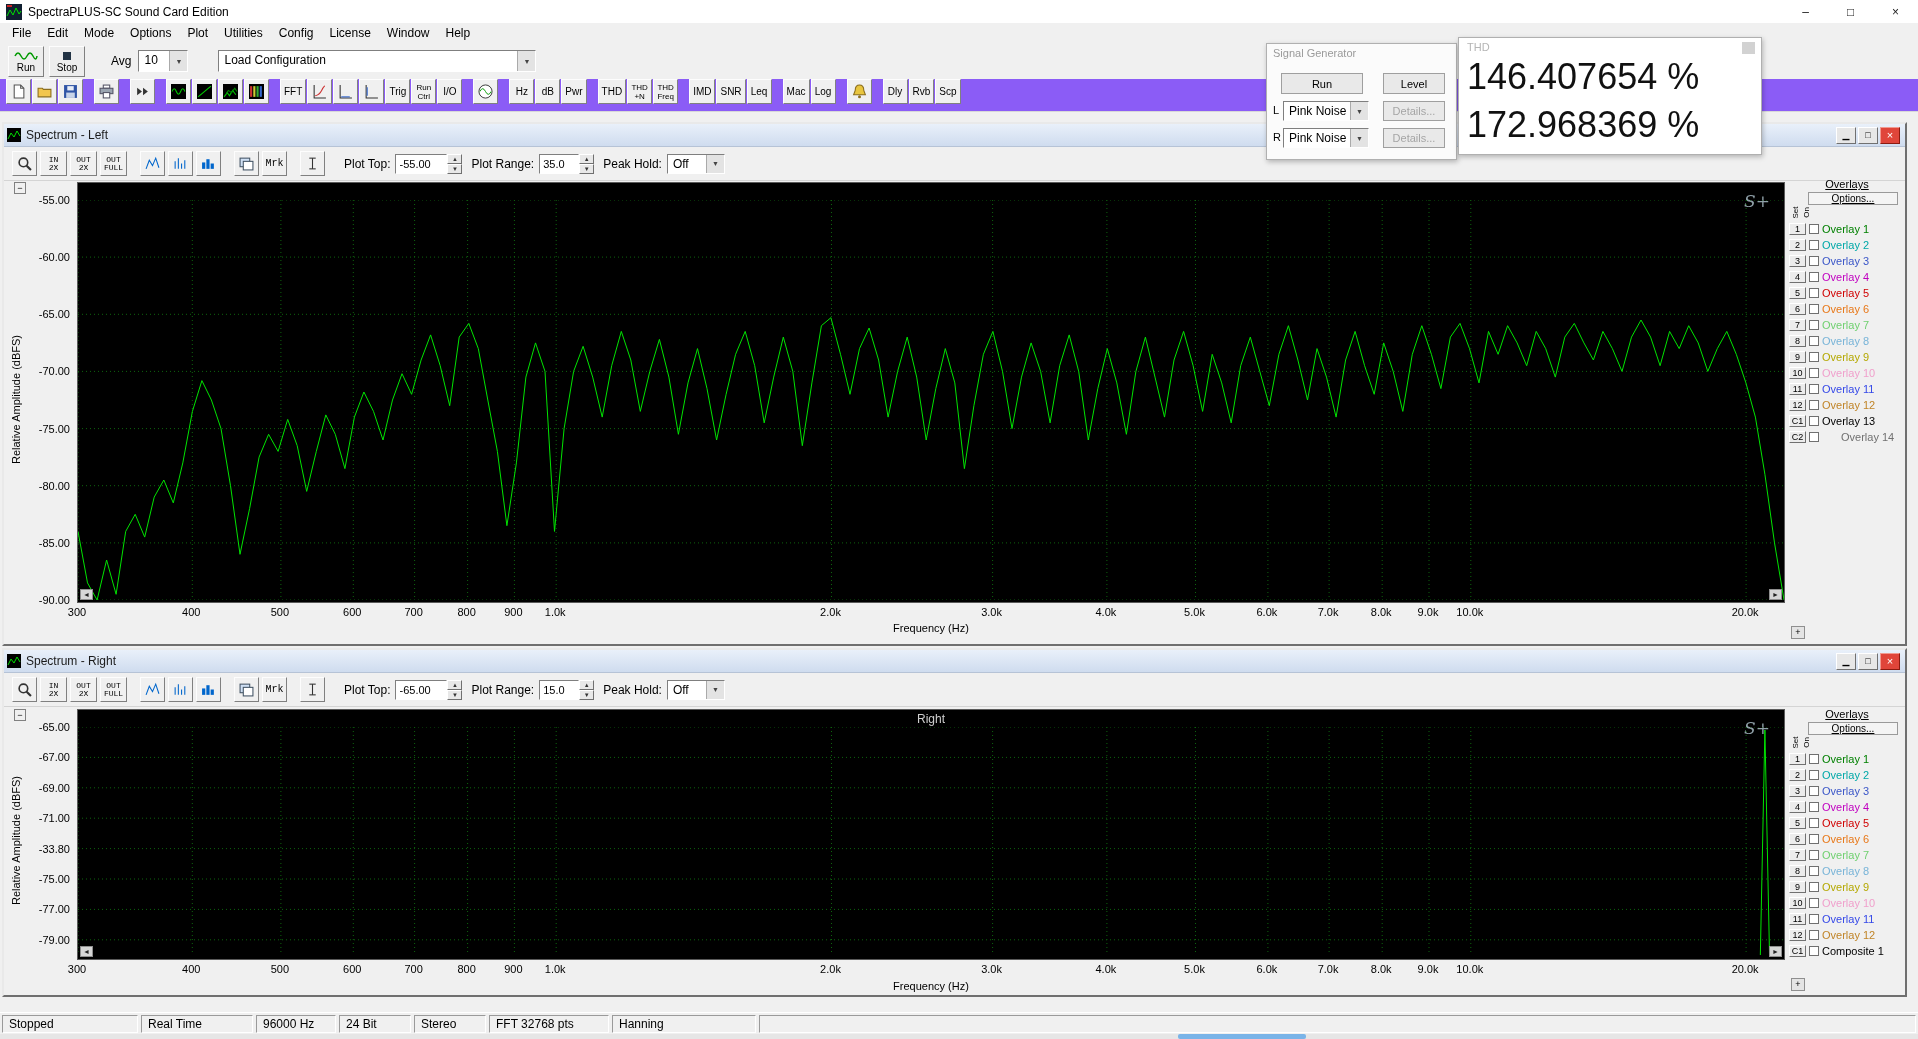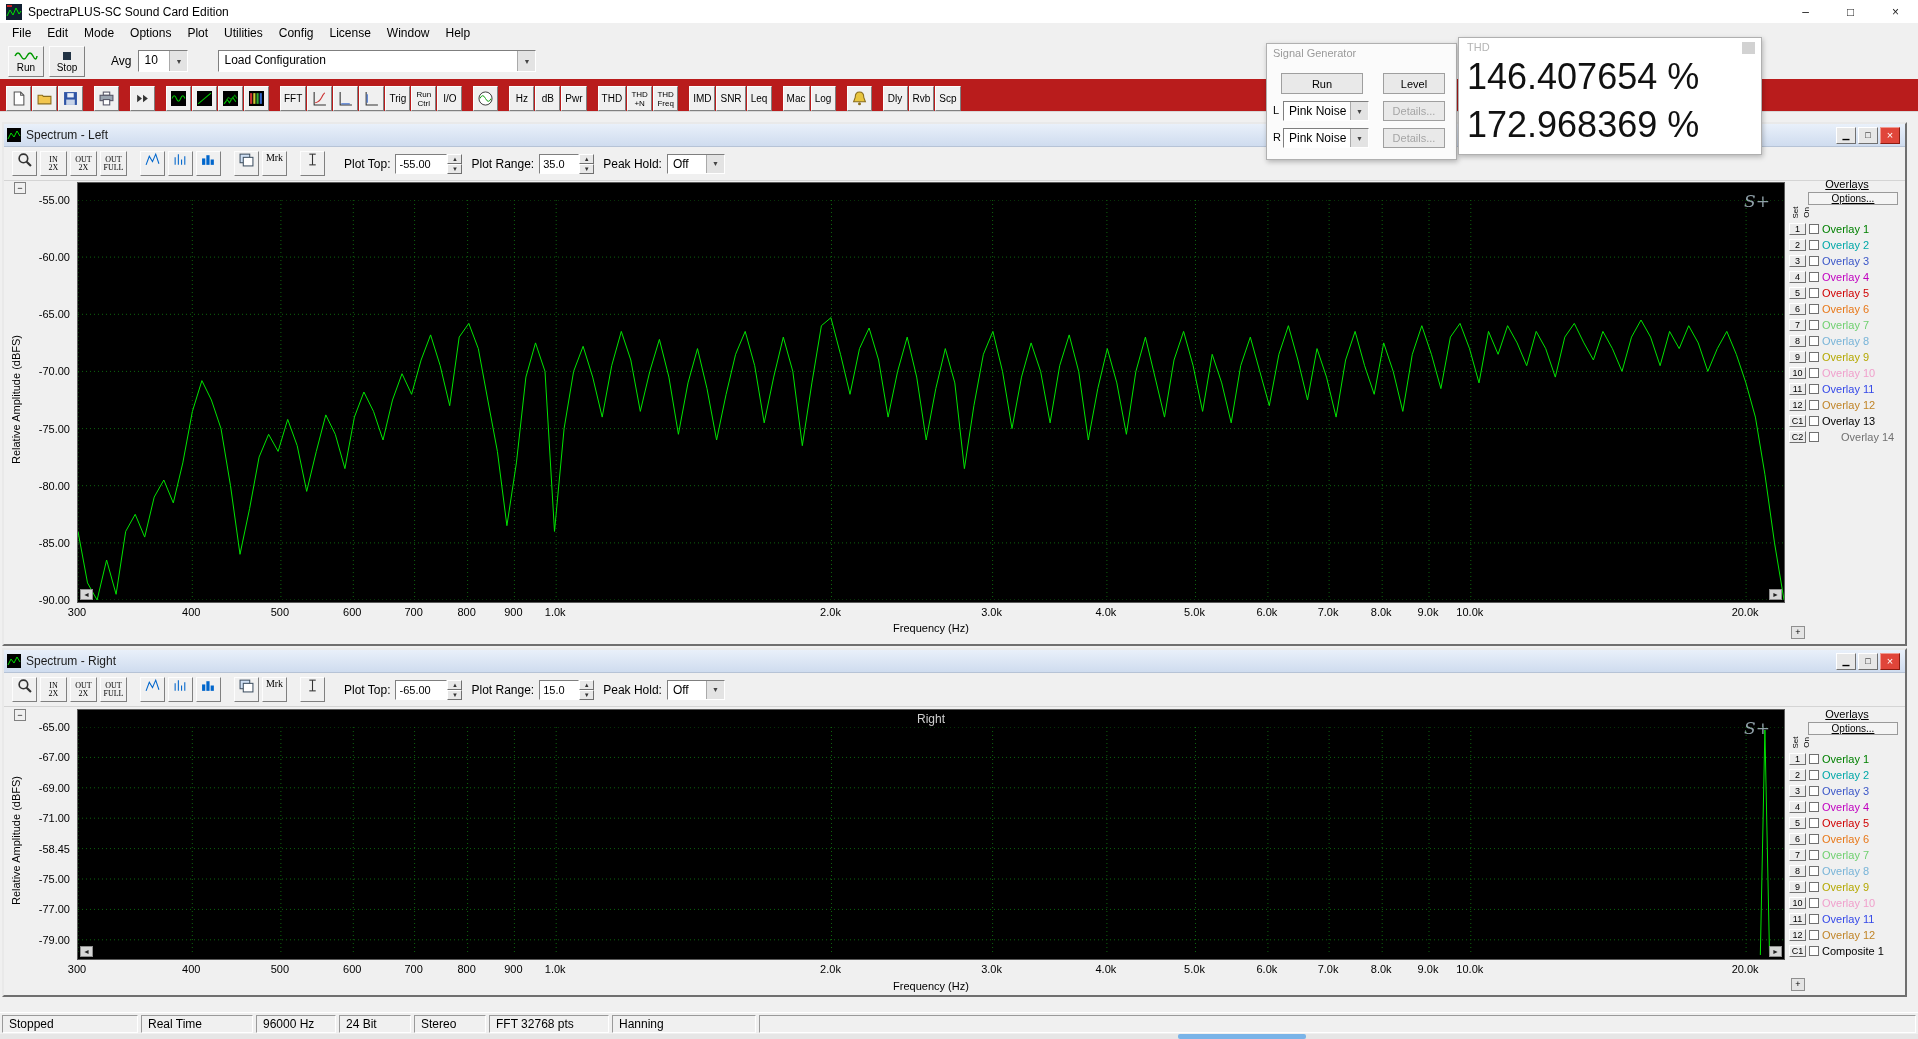--- a/index.html
+++ b/index.html
@@ -20,22 +20,22 @@
   .menu-item{padding:2px 8px;cursor:default}
 
   .toolbar1{position:absolute;top:43px;left:0;right:0;height:36px;display:flex;align-items:center;
             gap:5px;padding-left:8px;border-bottom:1px solid #d8d8d8;background:#f0f0f0}
   .bigbtn{width:36px;height:31px;display:inline-flex;flex-direction:column;align-items:center;justify-content:center;
           background:#ededed;border:1px solid;border-color:#fdfdfd #808080 #808080 #fdfdfd;font-size:10px;
           font-family:inherit;padding:0;line-height:11px}
   .bicon{width:24px;height:12px;display:inline-block}
   .bicon svg{width:100%;height:100%}
 
-  .toolbar2{position:absolute;top:79px;left:0;right:0;height:32px;display:flex;align-items:flex-end;
-            gap:1px;padding-left:6px;border-bottom:1px solid #d8d8d8;background:#b91c1c}
+  .toolbar2{position:absolute;top:79px;left:0;right:0;height:32px;display:flex;align-items:flex-start;
+            gap:1px;padding-left:6px;border-bottom:1px solid #d8d8d8;background:#8b5cf6}
   .tbtn{height:25px;min-width:25px;display:inline-flex;align-items:center;justify-content:center;
         background:#f0f0f0;border:1px solid;border-color:#fdfdfd #808080 #808080 #fdfdfd;
         font-size:10px;font-family:inherit;padding:0 3px}
   .tbtn .ic{width:15px;height:15px;display:inline-flex}
   .tbtn .ic svg{width:100%;height:100%}
   .two-lines{display:flex;flex-direction:column;font-size:8px;line-height:9px;align-items:center}
   .gap{width:9px;display:inline-block}
 
   .tlabel{font-size:12px;margin-left:6px;margin-right:2px}
   .combo{display:inline-flex;align-items:stretch;background:#fff;border:1px solid;
@@ -57,22 +57,22 @@
   .spec-title{margin-left:5px;font-size:12px;color:#1a1a1a}
   .spec-controls{margin-left:auto;display:flex;gap:2px;padding-right:2px}
   .mdi-btn{width:20px;height:17px;background:#e7e7e7;border:1px solid;
            border-color:#fff #707070 #707070 #fff;font-size:9px;display:flex;
            align-items:center;justify-content:center;padding:0;font-family:inherit}
   .mdi-btn.close{background:#e0453a;color:#fff;border-color:#f09a90 #8b1a10 #8b1a10 #f09a90;font-size:11px}
 
   .plot-toolbar{height:33px;display:flex;align-items:center;gap:3px;padding-left:8px;
                 border-bottom:1px solid #d4d4d4;background:#f0f0f0}
   .ptbtn{height:25px;min-width:25px;background:#f0f0f0;border:1px solid;
-         border-color:#fdfdfd #808080 #808080 #fdfdfd;display:inline-flex;
-         justify-content:center;font-size:10px;font-family:Liberation Serif, serif;padding:0 2px}
+         border-color:#fdfdfd #808080 #808080 #fdfdfd;display:inline-flex;align-items:center;
+         justify-content:center;font-size:10px;font-family:Liberation Mono, monospace;padding:0 2px}
   .ptbtn.two{flex-direction:column;font-size:8px;line-height:8px;min-width:27px}
   .ptbtn .ic{width:15px;height:15px;display:inline-flex}
   .ptbtn .ic svg{width:100%;height:100%}
   .tsep{width:7px;display:inline-block}
   .spin-box{display:inline-flex;align-items:stretch;height:20px}
   .spin-input{height:100%;box-sizing:border-box;border:1px solid;border-color:#7f7f7f #fff #fff #7f7f7f;
               background:#fff;font-size:11px;font-family:inherit;padding:1px 3px}
   .spin-arrows{display:flex;flex-direction:column;width:15px}
   .spin-up,.spin-down{flex:1;font-size:6px;display:flex;align-items:center;justify-content:center;
               background:#e8e8e8;border:1px solid;border-color:#fff #707070 #707070 #fff;color:#333}
@@ -761,21 +761,21 @@
         </svg>
       <button class="scroll-arrow left">◄</button>
       <button class="scroll-arrow right">►</button>
     </div>
 
     <div class="ylabels" id="right-ylabels" style="top:77px;height:228px">
         <span style="top: -6px;">-65.00</span>
         <span style="top: 24px;">-67.00</span>
         <span style="top: 55px;">-69.00</span>
         <span style="top: 85px;">-71.00</span>
-        <span style="top: 116px;">-58.45</span>
+        <span style="top: 116px;">-33.80</span>
         <span style="top: 146px;">-75.00</span>
         <span style="top: 176px;">-77.00</span>
         <span style="top: 207px;">-79.00</span>
       </div>
     <div class="xlabels" id="right-xlabels" style="top:313px">
         <span style="left: 0px;">300</span>
         <span style="left: 114.3px;">400</span>
         <span style="left: 202.9px;">500</span>
         <span style="left: 275.3px;">600</span>
         <span style="left: 336.6px;">700</span>

